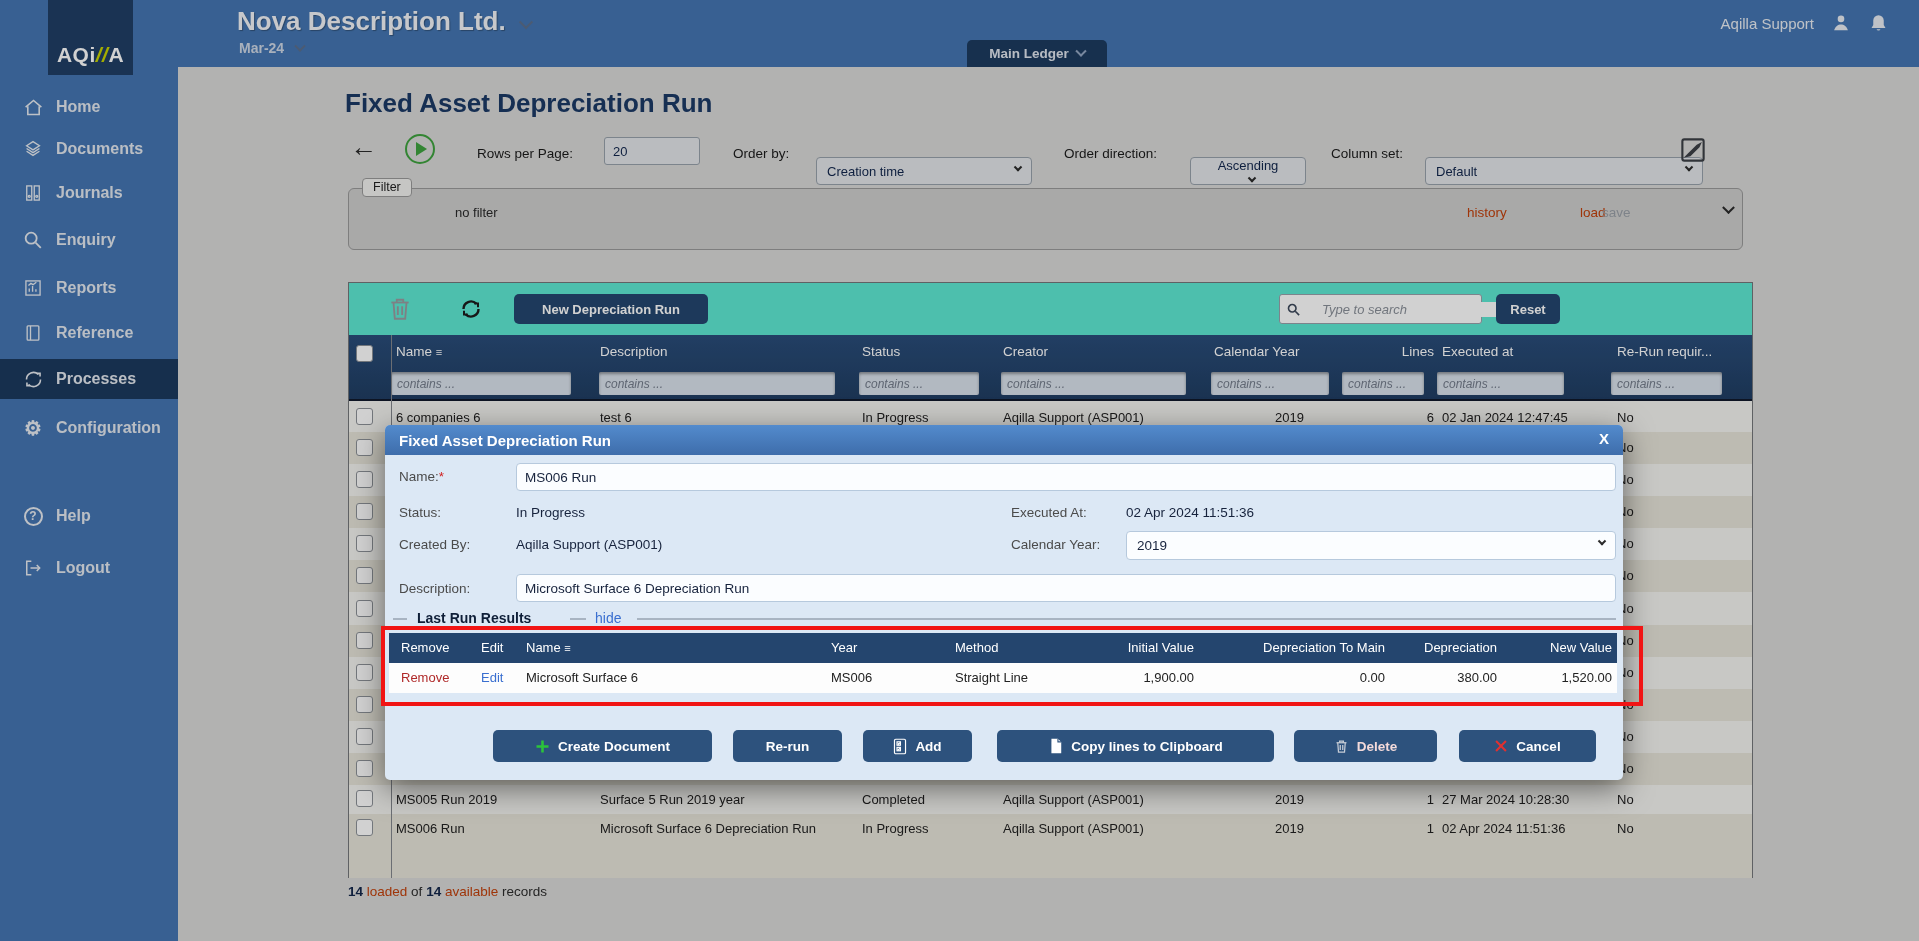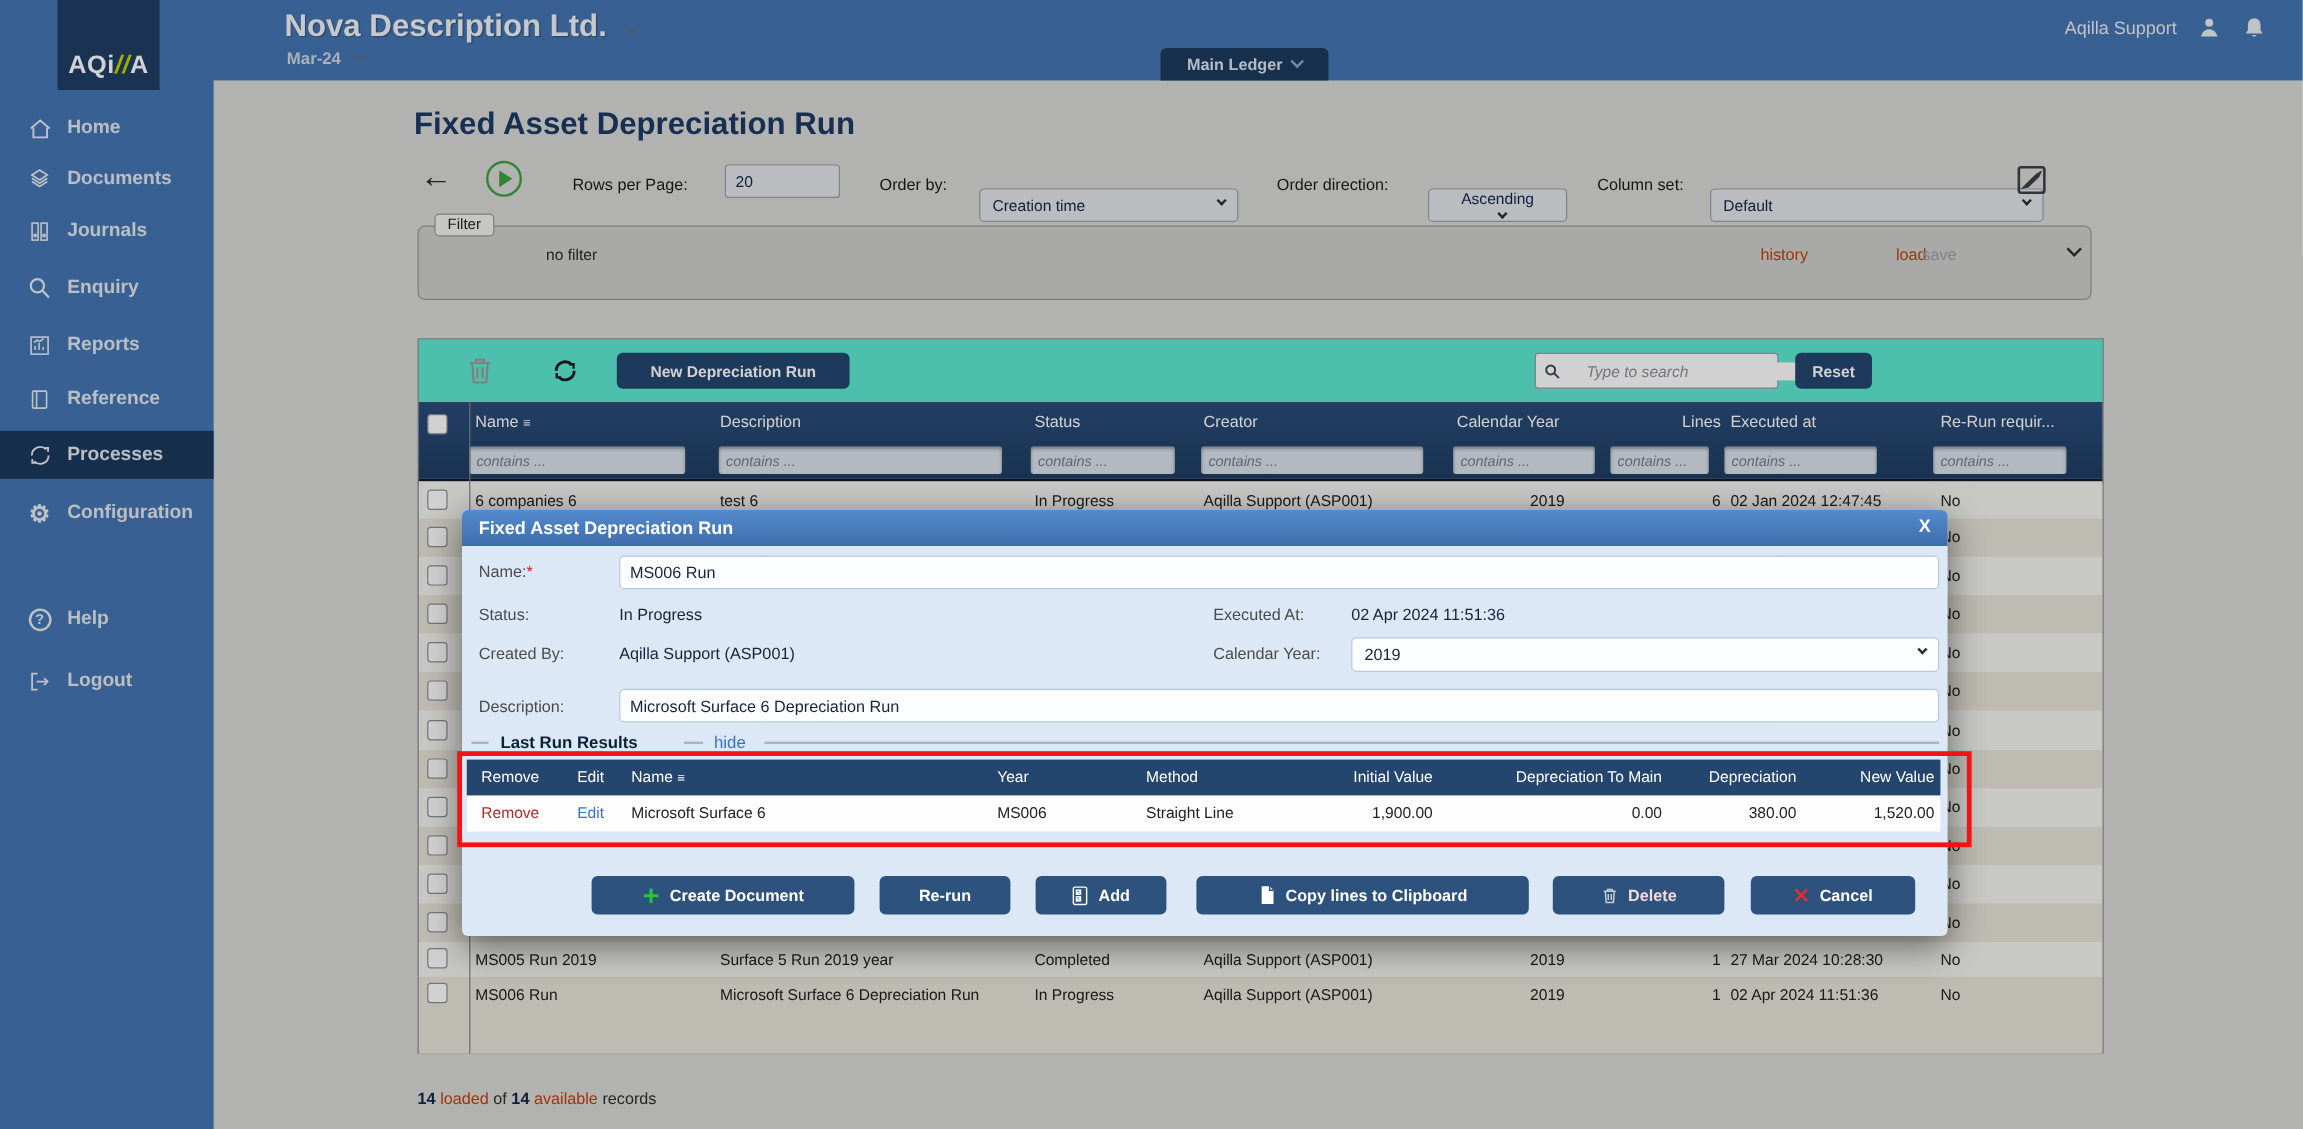--- a/index.html
+++ b/index.html
@@ -91,21 +91,21 @@
   .c-exec    { left:1093px; width:175px; }
   .c-rerun   { left:1268px; width:100px; }
   .cb { position:absolute; left:7px; top:5px; width:17px; height:17px; appearance:none;
         background:#fff; border:1px solid #8d9298; border-radius:3px; cursor:pointer; }
   #hidden-rows { position:absolute; left:0; top:149px; width:100%; height:353px;
                  display:flex; flex-direction:column; }
   .hrow { position:relative; flex:1; }
   .hrow .cb { top:50%; margin-top:-9px; }
   .hrow .rr { position:absolute; left:1268px; top:50%; margin-top:-8px; font-size:13px; color:#222; }
 
-  #grid-footer { left:348px; top:884px; font-size:13.5px; color:#2d2d2d;margin-top:24px; }
+  #grid-footer { left:348px; top:884px; font-size:13.5px; color:#2d2d2d; }
   #grid-footer b { color:#13264a; }
   .blue { color:#c2410c; }
 
   
   #overlay { left:0; top:0; width:1919px; height:941px; background:rgba(0,0,0,0.18); z-index:50; pointer-events:none; }
   #modal { left:385px; top:425px; width:1238px; height:355px; background:#dce8f5; border-radius:5px;
            box-shadow:0 8px 30px rgba(0,0,0,.5); z-index:100; }
   #modal-titlebar { position:absolute; left:0; top:0; width:100%; height:30px; border-radius:5px 5px 0 0;
                     background:linear-gradient(#538bcd,#3e6dab); display:flex; align-items:center; }
   #modal-titlebar .t { margin-left:14px; color:#fff; font-weight:bold; font-size:15px; }

